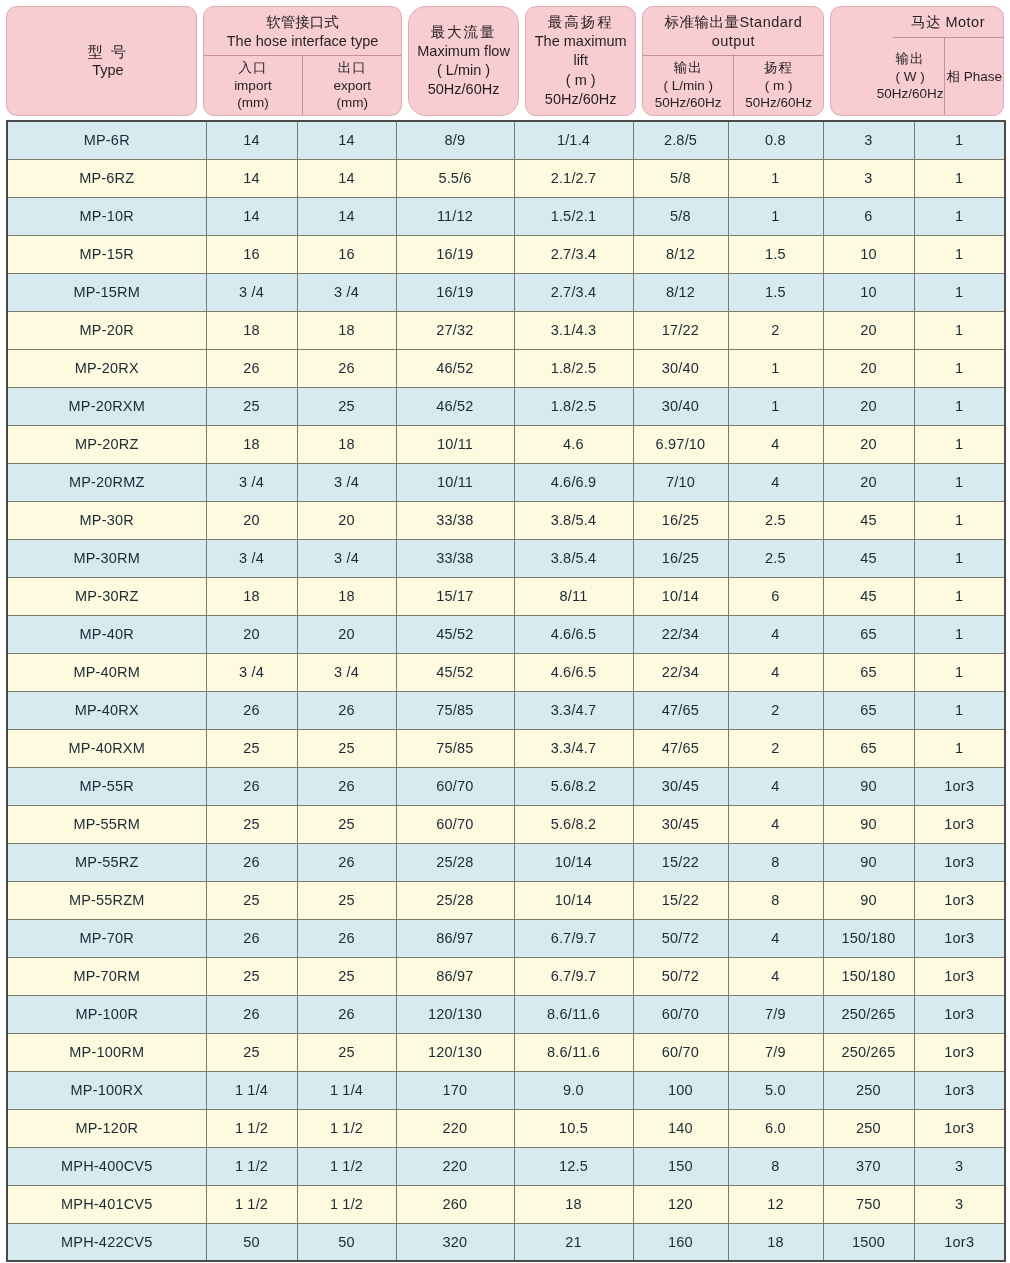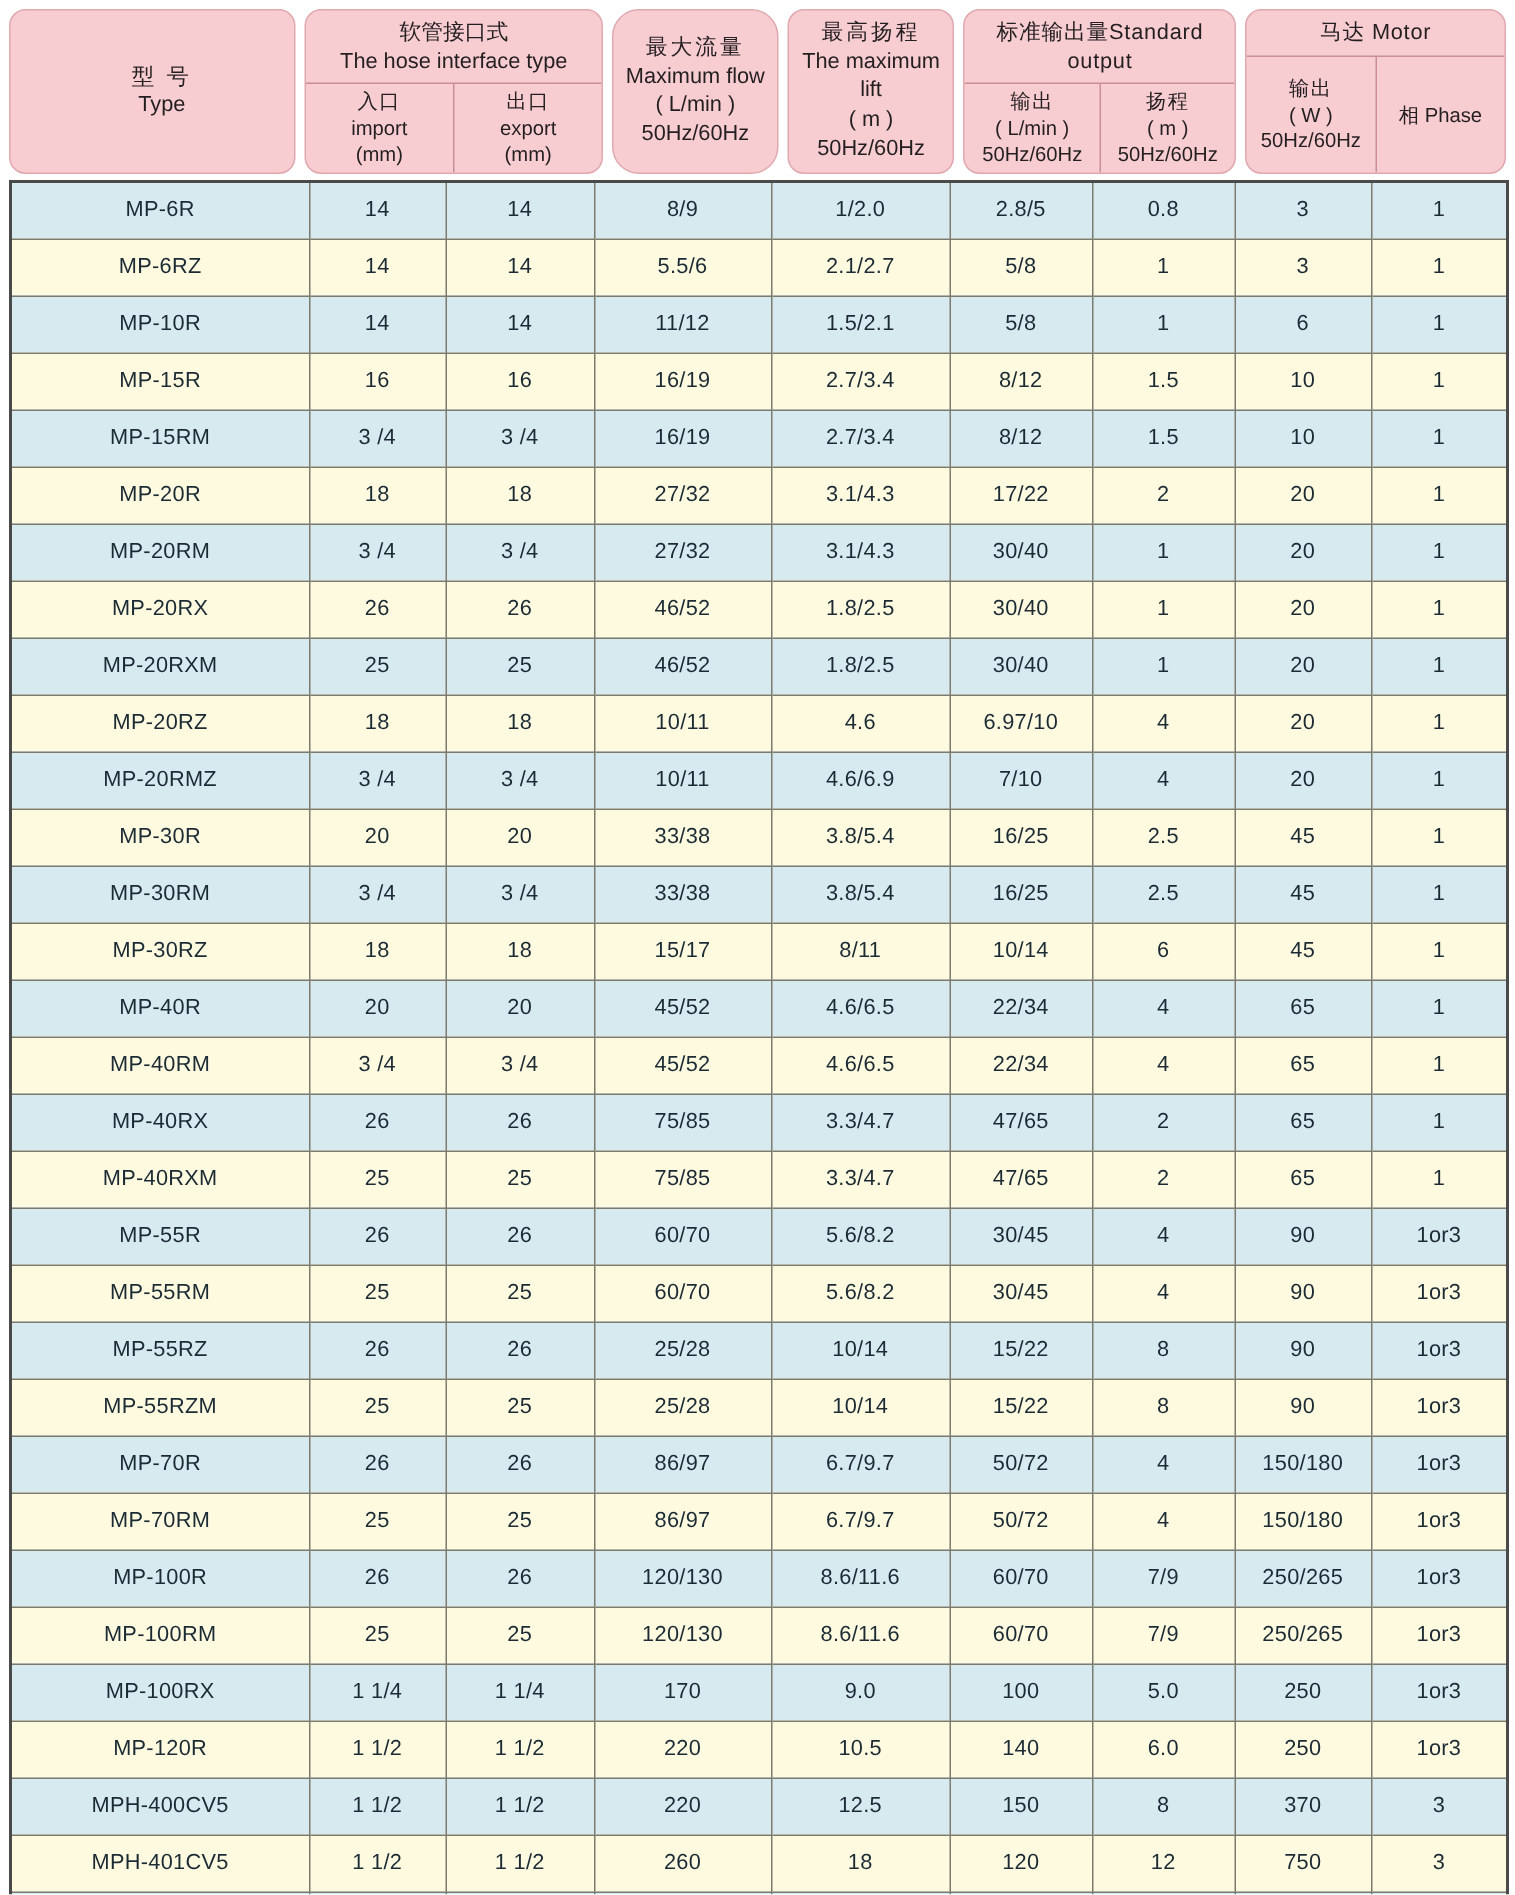--- a/index.html
+++ b/index.html
@@ -71,21 +71,21 @@
   }
   .stack .cn { letter-spacing: 2px; }
   .stack .big { font-size: 15px; }
 
   
   .w-type   { width: 193px; padding-left: 13px; }
   .w-hose   { width: 202px; }
   .w-flow   { width: 112px; border-radius: 18px; }
   .w-lift   { width: 113px; }
   .w-out    { width: 184px; }
-  .w-motor  { width: 176px; }
+  .w-motor  { width: 176px; align-items: flex-end; }
 
   
   .tablewrap {
     position: absolute;
     top: 120px; left: 6px;
     width: 998px;
   }
   table.spec {
     width: 100%;
     border-collapse: collapse;
@@ -214,21 +214,21 @@
           <col class="c-head">
           <col class="c-watt">
           <col class="c-phase">
       </colgroup>
       <tbody>
           <tr class="blue">
             <td class="model">MP-6R</td>
             <td>14</td>
             <td>14</td>
             <td>8/9</td>
-            <td>1/2.0</td>
+            <td>1/1.4</td>
             <td>2.8/5</td>
             <td>0.8</td>
             <td>3</td>
             <td>1</td>
           </tr>
           <tr class="cream">
             <td class="model">MP-6RZ</td>
             <td>14</td>
             <td>14</td>
             <td>5.5/6</td>
@@ -272,31 +272,20 @@
             <td>1</td>
           </tr>
           <tr class="cream">
             <td class="model">MP-20R</td>
             <td>18</td>
             <td>18</td>
             <td>27/32</td>
             <td>3.1/4.3</td>
             <td>17/22</td>
             <td>2</td>
-            <td>20</td>
-            <td>1</td>
-          </tr>
-          <tr class="blue">
-            <td class="model">MP-20RM</td>
-            <td>3 /4</td>
-            <td>3 /4</td>
-            <td>27/32</td>
-            <td>3.1/4.3</td>
-            <td>30/40</td>
-            <td>1</td>
             <td>20</td>
             <td>1</td>
           </tr>
           <tr class="cream">
             <td class="model">MP-20RX</td>
             <td>26</td>
             <td>26</td>
             <td>46/52</td>
             <td>1.8/2.5</td>
             <td>30/40</td>

